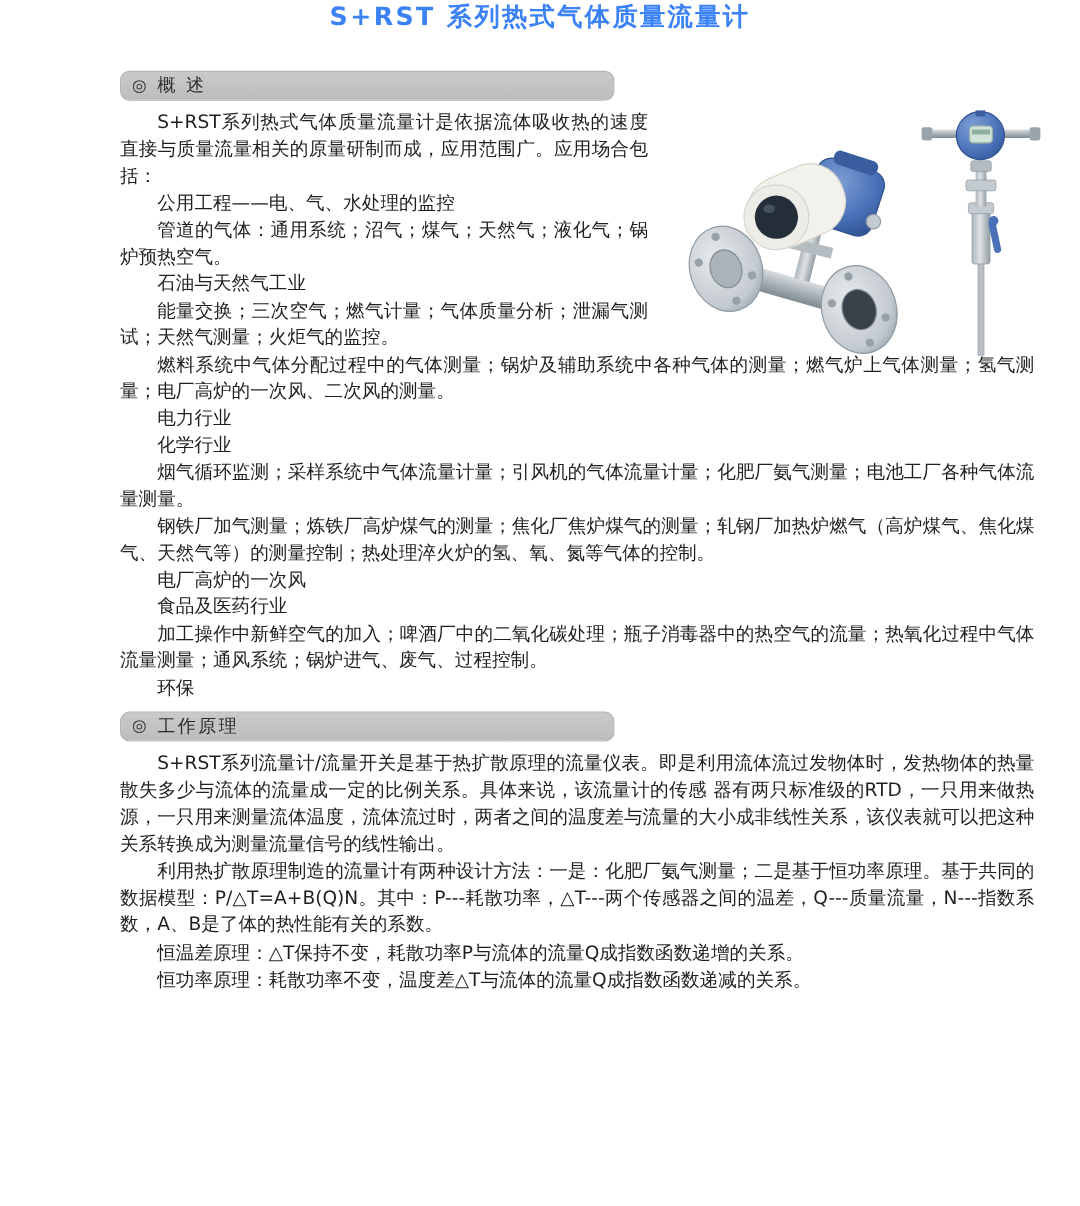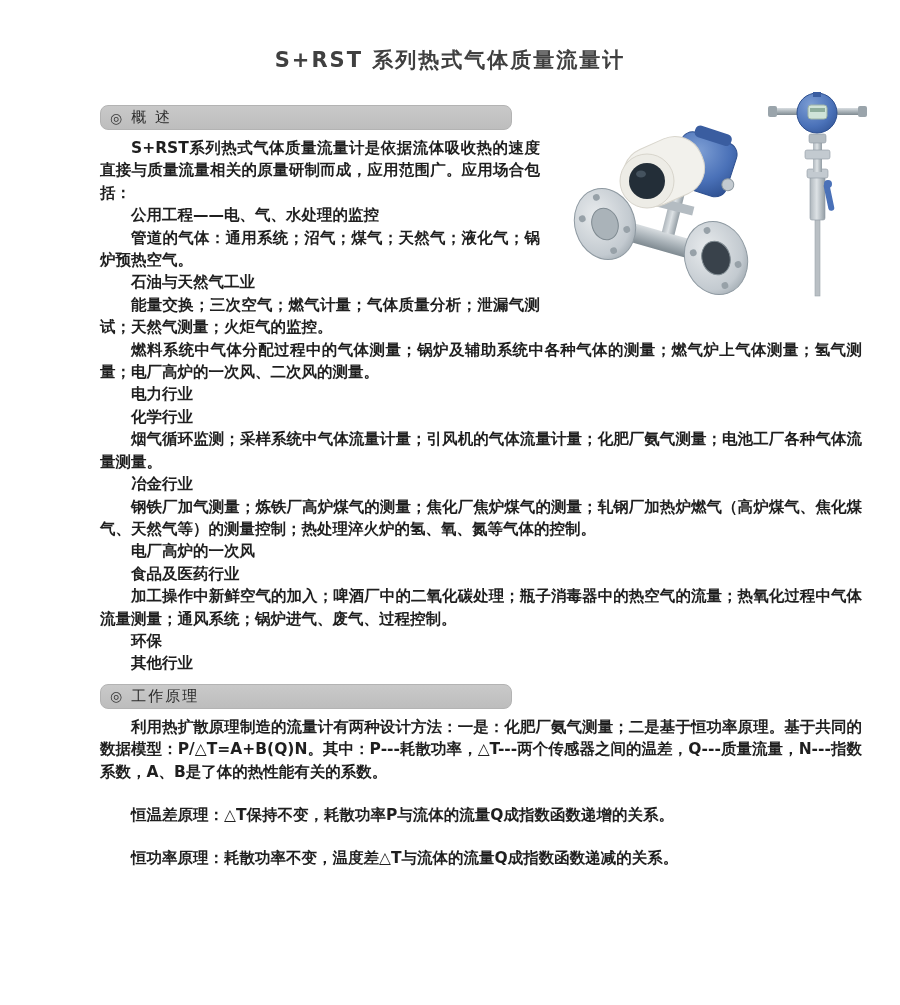--- a/index.html
+++ b/index.html
@@ -3,37 +3,37 @@
 <meta charset="utf-8">
 <style>
   html,body{margin:0;padding:0;}
   body{
     width:900px;height:1005px;background:#ffffff;position:relative;overflow:hidden;
     font-family:"DejaVu Sans","Liberation Sans",sans-serif;
     color:#1f1f1f;
   }
   .page{position:relative;width:900px;height:1005px;}
   .doc-title{
-    padding-top:46px;text-align:center;
-    font-size:21px;font-weight:bold;letter-spacing:2px;color:#404040;
+    text-align:center;
+    font-size:21px;font-weight:bold;letter-spacing:2px;color:#3b82f6;
   }
   .content{position:relative;margin-left:100px;margin-right:38px;}
   .section-bar{
     width:412px;height:25px;margin-top:31px;
     background:linear-gradient(#c9c9c9,#bdbdbd);
     border-radius:8px;border:1px solid #b3b3b3;
     display:flex;align-items:center;gap:7px;padding-left:9px;
     box-sizing:border-box;
     font-size:15px;color:#2b2b2b;letter-spacing:2px;
   }
   .section-bar.second{margin-top:9px;}
   .bar-icon{font-size:14px;line-height:1;color:#3a3a3a;}
   .text-block{margin-top:7px;font-size:15.5px;line-height:22.4px;text-align:justify;}
-  .text-block p{margin:0;text-indent:2em;font-weight:bold;}
-  .text-block p.gap-top{margin-top:21px;}
+  .text-block p{margin:0;text-indent:2em;}
+  .text-block p.gap-top{margin-top:1px;}
   .img-spacer{float:right;width:322px;height:180px;}
   .product-photo{
     position:absolute;left:563px;top:84px;width:332px;height:228px;
   }
 </style>
 </head>
 <body>
 
 <div class="page">
 
@@ -141,34 +141,33 @@
       <div class="img-spacer"></div>
       <p>S+RST系列热式气体质量流量计是依据流体吸收热的速度直接与质量流量相关的原量研制而成，应用范围广。应用场合包括：</p>
       <p>公用工程——电、气、水处理的监控</p>
       <p>管道的气体：通用系统；沼气；煤气；天然气；液化气；锅炉预热空气。</p>
       <p>石油与天然气工业</p>
       <p>能量交换；三次空气；燃气计量；气体质量分析；泄漏气测试；天然气测量；火炬气的监控。</p>
       <p>燃料系统中气体分配过程中的气体测量；锅炉及辅助系统中各种气体的测量；燃气炉上气体测量；氢气测量；电厂高炉的一次风、二次风的测量。</p>
       <p>电力行业</p>
       <p>化学行业</p>
       <p>烟气循环监测；采样系统中气体流量计量；引风机的气体流量计量；化肥厂氨气测量；电池工厂各种气体流量测量。</p>
-      <p>冶金行业</p>
       <p>钢铁厂加气测量；炼铁厂高炉煤气的测量；焦化厂焦炉煤气的测量；轧钢厂加热炉燃气（高炉煤气、焦化煤气、天然气等）的测量控制；热处理淬火炉的氢、氧、氮等气体的控制。</p>
       <p>电厂高炉的一次风</p>
       <p>食品及医药行业</p>
       <p>加工操作中新鲜空气的加入；啤酒厂中的二氧化碳处理；瓶子消毒器中的热空气的流量；热氧化过程中气体流量测量；通风系统；锅炉进气、废气、过程控制。</p>
       <p>环保</p>
-      <p>其他行业</p>
     </div>
 
     <div class="section-bar second">
       <span class="bar-icon">◎</span>
       <span>工作原理</span>
     </div>
 
     <div class="text-block">
+      <p>S+RST系列流量计/流量开关是基于热扩散原理的流量仪表。即是利用流体流过发物体时，发热物体的热量散失多少与流体的流量成一定的比例关系。具体来说，该流量计的传感 器有两只标准级的RTD，一只用来做热源，一只用来测量流体温度，流体流过时，两者之间的温度差与流量的大小成非线性关系，该仪表就可以把这种关系转换成为测量流量信号的线性输出。</p>
       <p>利用热扩散原理制造的流量计有两种设计方法：一是：化肥厂氨气测量；二是基于恒功率原理。基于共同的数据模型：P/△T=A+B(Q)N。其中：P---耗散功率，△T---两个传感器之间的温差，Q---质量流量，N---指数系数，A、B是了体的热性能有关的系数。</p>
       <p class="gap-top">恒温差原理：△T保持不变，耗散功率P与流体的流量Q成指数函数递增的关系。</p>
       <p class="gap-top">恒功率原理：耗散功率不变，温度差△T与流体的流量Q成指数函数递减的关系。</p>
     </div>
 
   </div>
 </div>
 
 </body></html>

